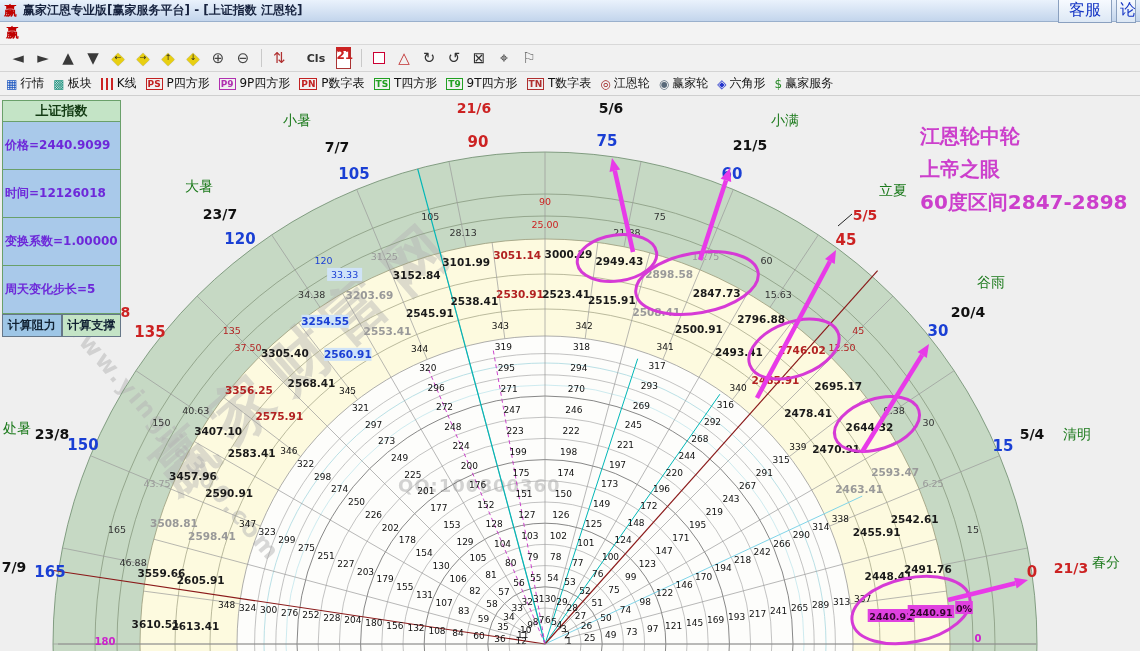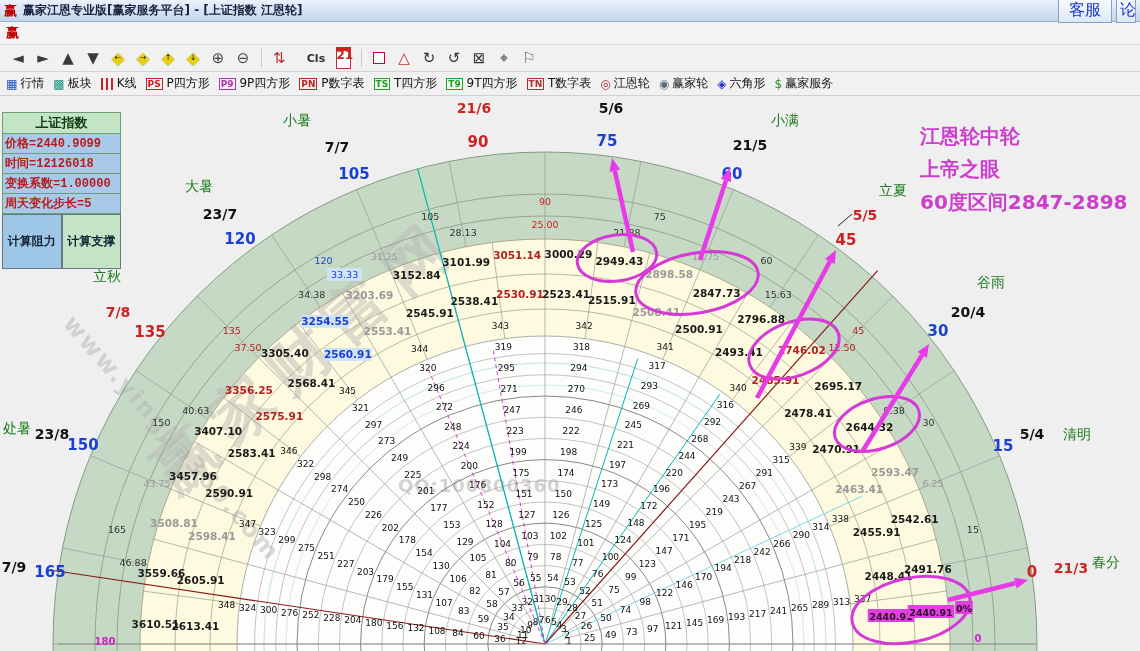--- a/index.html
+++ b/index.html
@@ -25,27 +25,27 @@
     color:#c22; font-weight:bold; text-align:center; line-height:9px; background:#fff; }
   .t1 .rsq { width:12px; height:12px; border:1px solid #c03; background:#fff; }
   .vsep { width:1px; height:18px; background:#c9c9c9; margin:0 5px; }
   .ribbon { height:24px; background:#f1f1f1; border-bottom:1px solid #cfcfcf; display:flex; align-items:center; padding:0 6px; }
   .rb-item { display:inline-flex; align-items:center; margin-right:9px; font-size:12px; color:#111; cursor:default; }
   .rb-item .ric { margin-right:3px; font-size:12px; }
   .rb-badge { font-size:9px; font-weight:bold; border:1px solid; padding:0 1px; line-height:10px; }
   .rb-candles { width:13px; height:12px; background:repeating-linear-gradient(90deg,#c22 0 2px,rgba(0,0,0,0) 2px 5px); margin-right:3px; }
   #chart { position:relative; width:1140px; height:555px; background:#efefef; overflow:hidden; }
   #wheel-svg { position:absolute; left:0; top:0; }
-  #info-panel { position:absolute; left:2px; top:16px; width:119px; font-weight:bold; z-index:5;font-family:Liberation Mono, monospace; }
+  #info-panel { position:absolute; left:2px; top:4px; width:119px; font-weight:bold; z-index:5; }
   #info-panel .ph { background:#c4e4c6; border:1px solid #6aa06a; color:#143c14; text-align:center;
     font-size:13px; padding:1px 0; }
-  #info-panel .pr { background:#a9c9ea; border:1px solid #6aa06a; border-top:none; color:#b91c1c;
-    font-size:12px; padding:1px 2px; white-space:nowrap; overflow:hidden; }
+  #info-panel .pr { background:#a9c9ea; border:1px solid #6aa06a; border-top:none; color:#6d28d9;
+    font-size:12px; padding:15px 2px; white-space:nowrap; overflow:hidden; }
   #info-panel .pbtns { display:flex; }
-  #info-panel .pbtn { flex:1; font-size:12px; text-align:center; padding:18px 0; border:1px solid #678; cursor:default; }
+  #info-panel .pbtn { flex:1; font-size:12px; text-align:center; padding:2px 0; border:1px solid #678; cursor:default; }
   #info-panel .pbtn.b1 { background:#9ec6e6; color:#123; }
   #info-panel .pbtn.b2 { background:#c4e4c6; color:#123; }
 </style>
 </head>
 <body>
 
 <div class="titlebar">
   <span class="app-logo">赢</span>
   <span class="title-text">赢家江恩专业版[赢家服务平台] - [上证指数 江恩轮]</span>
   <button class="tb-btn">客服</button>

